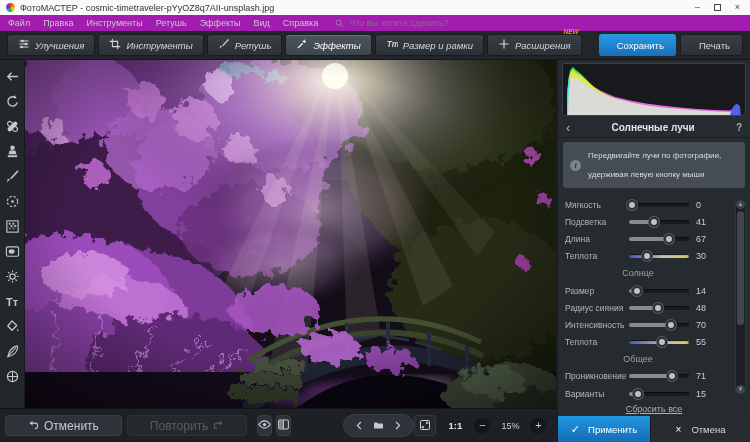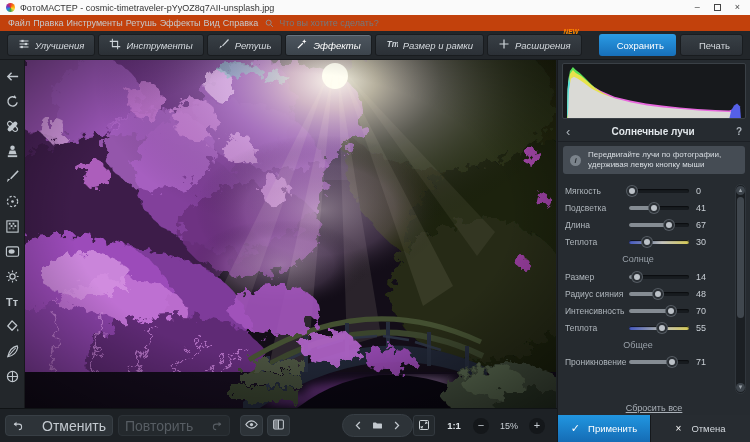--- a/index.html
+++ b/index.html
@@ -9,21 +9,21 @@
   
   .titlebar { height:15px; background:#fafafa; display:flex; align-items:center; padding:0 4px; }
   .logo { width:9px; height:9px; border-radius:50%; margin:0 5px 0 2px;
           background:conic-gradient(#e53935,#fb8c00,#fdd835,#43a047,#1e88e5,#8e24aa,#e53935); }
   .win-title { font-size:9px; color:#333; white-space:nowrap; }
   .win-controls { margin-left:auto; display:flex; align-items:center; gap:14px; padding-right:6px; }
   .win-controls span { font-size:9px; color:#444; line-height:9px; cursor:default; }
   .ctl-max { display:inline-block; width:7px; height:7px; border:1px solid #444; }
 
   
-  .menubar { height:16px; background:#c2410c; display:flex; align-items:center; padding:0 8px; gap:3px; }
+  .menubar { height:16px; background:#a21caf; display:flex; align-items:center; padding:0 8px; gap:13px; }
   .menu-item { font-size:9px; color:#c6c9cc; cursor:default; }
   .search-wrap { display:flex; align-items:center; gap:5px; margin-left:4px; }
   .search-wrap svg { width:9px; height:9px; }
   .search-input { background:transparent; border:none; outline:none; font-size:9px; color:#c6c9cc; width:150px; }
   .search-input::placeholder { color:#73797f; }
 
   
   .tabbar { height:29px; background:#22262a; display:flex; align-items:center; padding:0 7px; gap:3px; border-bottom:1px solid #15181b; }
   .tab { position:relative; height:22px; display:flex; align-items:center; gap:5px; padding:0 10px;
          background:linear-gradient(#383f45,#2b3036); border:1px solid #191c1f; border-radius:3px;
@@ -48,21 +48,21 @@
 
   
   .panel { position:absolute; top:60px; right:0; width:193px; height:382px; background:#262b30; display:flex; flex-direction:column; border-left:1px solid #17191c; }
   .hist-wrap { margin:3px 4px 2px; height:56px; background:#17191c; border:1px solid #3a4046; border-radius:2px; overflow:hidden; }
   .panel-header { height:21px; display:flex; align-items:center; padding:0 8px; border-bottom:1px solid #1c2025; }
   .ph-back { font-size:13px; color:#aab1b8; cursor:pointer; line-height:1; }
   .ph-title { flex:1; text-align:center; font-size:10px; font-weight:bold; color:#e1e6ea; }
   .ph-help { font-size:10px; font-weight:bold; color:#aab1b8; cursor:pointer; }
   .info { margin:4px 5px 2px; background:#454c54; border-radius:3px; padding:4px 7px; display:flex; gap:7px; align-items:center; }
   .info-i { flex:none; width:11px; height:11px; border-radius:50%; background:#7b838b; color:#2c3136; font-size:8px; font-weight:bold; display:flex; align-items:center; justify-content:center; font-style:italic; }
-  .info-text { font-size:8px; line-height:10px; color:#d8dde2; }
+  .info-text { font-size:8px; line-height:19px; color:#d8dde2; }
   .sliders { flex:1; position:relative; padding:6px 12px 0 7px; }
   .srow { height:17.2px; display:flex; align-items:center; }
   .slabel { flex:none; width:64px; font-size:8.5px; color:#b0b7bd; }
   .strack { position:relative; flex:1; height:4px; border-radius:2px; background:#171b1f; box-shadow:inset 0 1px 1px #0b0d0f; cursor:pointer; }
   .sfill { position:absolute; left:0; top:0; height:100%; border-radius:2px; background:#858c93; }
   .strack.warm { background:linear-gradient(90deg,#4458c2,#98a0ae 42%,#c2c2be 55%,#d6ca54); }
   .shandle { position:absolute; top:50%; width:10px; height:10px; border-radius:50%; background:#bcc2c8; border:2px solid #2a2f34; box-shadow:0 0 0 1px #555c63; transform:translate(-50%,-50%); }
   .sval { flex:none; width:22px; margin-left:7px; margin-right:20px; font-size:9px; color:#c9cfd5; }
   .ssec { height:17.2px; display:flex; align-items:center; justify-content:center; font-size:9px; color:#99a1a9; padding-right:27px; }
   .vscroll { position:absolute; top:8px; bottom:6px; right:4px; width:11px; border-radius:6px; background:#1b1f23; border:1px solid #30363c; display:flex; flex-direction:column; align-items:center; cursor:pointer; }
@@ -71,21 +71,21 @@
   .reset-row { height:15px; display:flex; align-items:center; justify-content:center; }
   .reset-link { font-size:9px; color:#aab1b8; text-decoration:underline; cursor:pointer; }
   .apply-row { height:27px; display:flex; }
   .btn-apply { width:92px; background:linear-gradient(#2196e0,#156cb5); color:#fff; display:flex; align-items:center; justify-content:center; gap:8px; font-size:9.5px; cursor:pointer; }
   .btn-apply .ck { font-size:11px; }
   .btn-cancel { flex:1; background:#272c31; border-left:1px solid #15181b; color:#d3d8dd; display:flex; align-items:center; justify-content:center; gap:10px; font-size:9.5px; cursor:pointer; }
   .btn-cancel .x { font-size:10px; color:#fff; }
 
   
   .bottombar { position:absolute; left:0; bottom:0; width:557px; height:34px; background:#1d2125; border-top:1px solid #101315; display:flex; align-items:center; padding:0 5px; }
-  .fbtn { height:21px; display:flex; align-items:center; gap:19px; padding:0 6px; border-radius:4px; background:#2d3338; border:1px solid #383f45; font-size:14px; color:#c3c9cf; cursor:pointer; }
+  .fbtn { height:21px; display:flex; align-items:center; gap:5px; padding:0 22px; border-radius:4px; background:#2d3338; border:1px solid #383f45; font-size:12px; color:#c3c9cf; cursor:pointer; }
   .fbtn svg { width:11px; height:11px; }
   .fbtn.disabled { background:#24292d; border-color:#2c3237; color:#575d63; cursor:default; }
   .icon-btn { width:25px; height:21px; display:flex; align-items:center; justify-content:center; border-radius:4px; background:#2d3338; border:1px solid #383f45; cursor:pointer; }
   .icon-btn svg { width:13px; height:13px; }
   .nav-pill { height:23px; display:flex; align-items:center; gap:8px; padding:0 10px; border-radius:12px; background:#2d3338; border:1px solid #383f45; margin-left:52px; cursor:pointer; }
   .nav-pill svg { width:11px; height:11px; }
   .zoom-group { margin-left:auto; display:flex; align-items:center; gap:7px; padding-right:7px; }
   .zg-sq { width:22px; height:21px; display:flex; align-items:center; justify-content:center; border-radius:3px; background:#24292d; border:1px solid #33393f; cursor:pointer; }
   .zg-sq svg { width:12px; height:12px; }
   .one2one { font-size:9.5px; color:#dfe4e8; font-weight:bold; width:24px; text-align:center; cursor:pointer; }
@@ -524,20 +524,28 @@
       <div class="ssec">Общее</div>
 
       <div class="srow">
           <span class="slabel">Проникновение</span>
           <div class="strack">
             <div class="sfill" style="width: 71%;"></div>
             <div class="shandle" style="left: 71%;"></div>
           </div>
           <span class="sval">71</span>
         </div>
+      <div class="srow">
+          <span class="slabel">Варианты</span>
+          <div class="strack">
+            <div class="sfill" style="width: 15%;"></div>
+            <div class="shandle" style="left: 15%;"></div>
+          </div>
+          <span class="sval">15</span>
+        </div>
 
       <div class="vscroll">
         <span class="vs-btn">▲</span>
         <span class="vs-thumb"></span>
         <span class="vs-btn" style="margin-top:auto">▼</span>
       </div>
     </div>
 
     <div class="reset-row">
       <span class="reset-link">Сбросить все</span>

